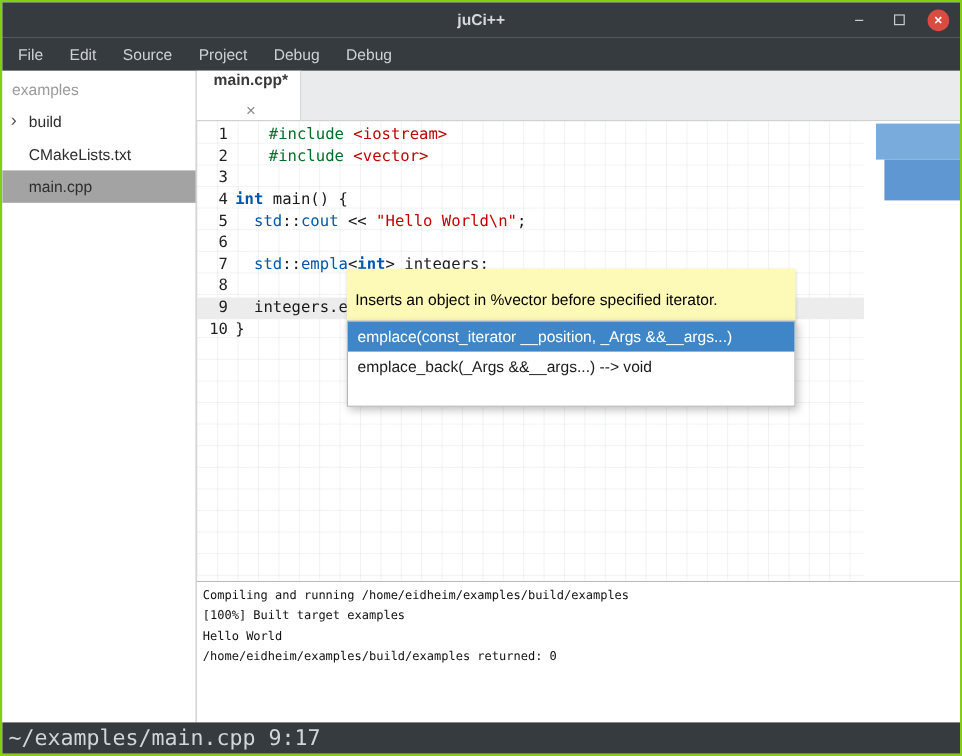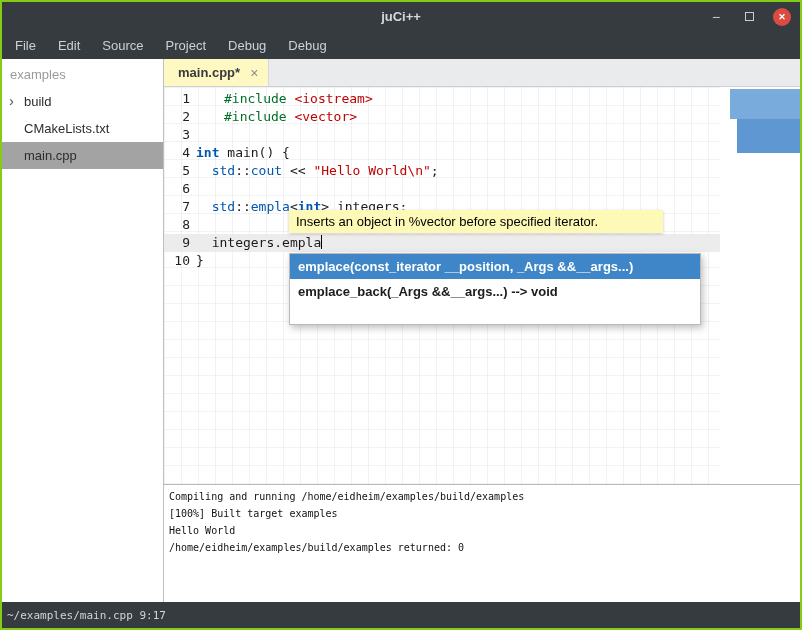--- a/index.html
+++ b/index.html
@@ -25,21 +25,21 @@
   .sidebar { flex:0 0 162px; width:162px; background:#fff; border-right:1px solid #bfbfbf; padding-top:2px; }
   .side-header { color:#9a9a9a; font-size:13px; padding:6px 8px 5px 8px; height:27px; }
   .side-item { height:27px; display:flex; align-items:center; font-size:13px; color:#2d2d2d; position:relative; padding-left:22px; }
   .side-item .chev { position:absolute; left:7px; top:4px; font-size:15px; color:#555; }
   .side-item.selected { background:#a3a3a3; }
 
   .main { flex:1; display:flex; flex-direction:column; min-width:0; }
 
   
   .tabbar { flex:0 0 28px; background:#eaebec; border-bottom:1px solid #cfd0d1; display:flex; align-items:stretch; }
-  .tab { display:flex; align-items:center; gap:10px; padding:0 10px 0 14px; background:#fef9c3; border-right:1px solid #d6d7d8; font-size:13px; font-weight:bold; color:#3a3a3a; }
+  .tab { display:flex; align-items:center; gap:10px; padding:0 10px 0 14px; background:#ffffff; border-right:1px solid #d6d7d8; font-size:13px; font-weight:bold; color:#3a3a3a;flex-direction:column; }
   .tab-close { color:#8a8a8a; font-weight:normal; font-size:14px; }
 
   
   .editor { flex:1; position:relative; background:#fff; overflow:hidden; min-height:0; }
   .ed-lines { position:absolute; left:0; top:0; bottom:0; width:556px; padding-top:3px;
     background-image:linear-gradient(rgba(120,130,140,.10) 1px,transparent 1px),
                      linear-gradient(90deg,rgba(120,130,140,.10) 1px,transparent 1px);
     background-size:17px 18px;
     font-family:"DejaVu Sans Mono",monospace; font-size:13px; line-height:18px; }
   .ed-row { display:flex; height:18px; }
@@ -51,35 +51,35 @@
   .c-kw  { color:#0057ae; font-weight:bold; }
   .c-ns  { color:#0057ae; }
   .c-str { color:#bf0303; }
   .caret { display:inline-block; width:1px; height:14px; background:#000; vertical-align:-2px; }
 
   .scroll-ind { position:absolute; }
   .scroll-ind.a { left:566px; top:2px;  width:72px; height:30px; background:#79acdc; }
   .scroll-ind.b { left:573px; top:32px; width:67px; height:34px; background:#5e97d2; }
 
   .tooltip { position:absolute; left:125px; top:123px; width:374px; background:#fdf9b7; color:#000;
-    font-size:13px; padding:4px 7px; box-shadow:0 1px 3px rgba(0,0,0,.22); }
-
-  .completion { position:absolute; left:125px; top:166px; width:412px; background:#fff;
-    border:1px solid #b9b9b9; box-shadow:2px 3px 7px rgba(0,0,0,.25); padding-bottom:20px;font-weight:bold; }
+    font-size:13px; padding:18px 7px; box-shadow:0 1px 3px rgba(0,0,0,.22); }
+
+  .completion { position:absolute; left:125px; top:166px; width:374px; background:#fff;
+    border:1px solid #b9b9b9; box-shadow:2px 3px 7px rgba(0,0,0,.25); padding-bottom:20px; }
   .comp-item { font-size:13px; padding:5px 8px; color:#1c1c1c; white-space:pre; }
   .comp-item.selected { background:#3e86c7; color:#fff; }
 
   
   .terminal { flex:0 0 118px; border-top:1px solid #b9b9b9; background:#fff; padding:3px 5px; overflow:hidden;
     font-family:"DejaVu Sans Mono",monospace; font-size:10px; line-height:17px; }
   .term-line { white-space:pre; color:#111; }
 
   
   .statusbar { flex:0 0 26px; background:#363b40; display:flex; align-items:center; padding-left:5px;
-    font-family:"DejaVu Sans Mono",monospace; font-size:11px; color:#d0d5d9; }
+    font-family:"DejaVu Sans Mono",monospace; font-size:18px; color:#d0d5d9; }
 </style>
 </head>
 <body>
 
 <div class="window">
 
   <div class="titlebar">
     <div class="title">juCi++</div>
     <div class="win-controls">
       <span class="winbtn">

